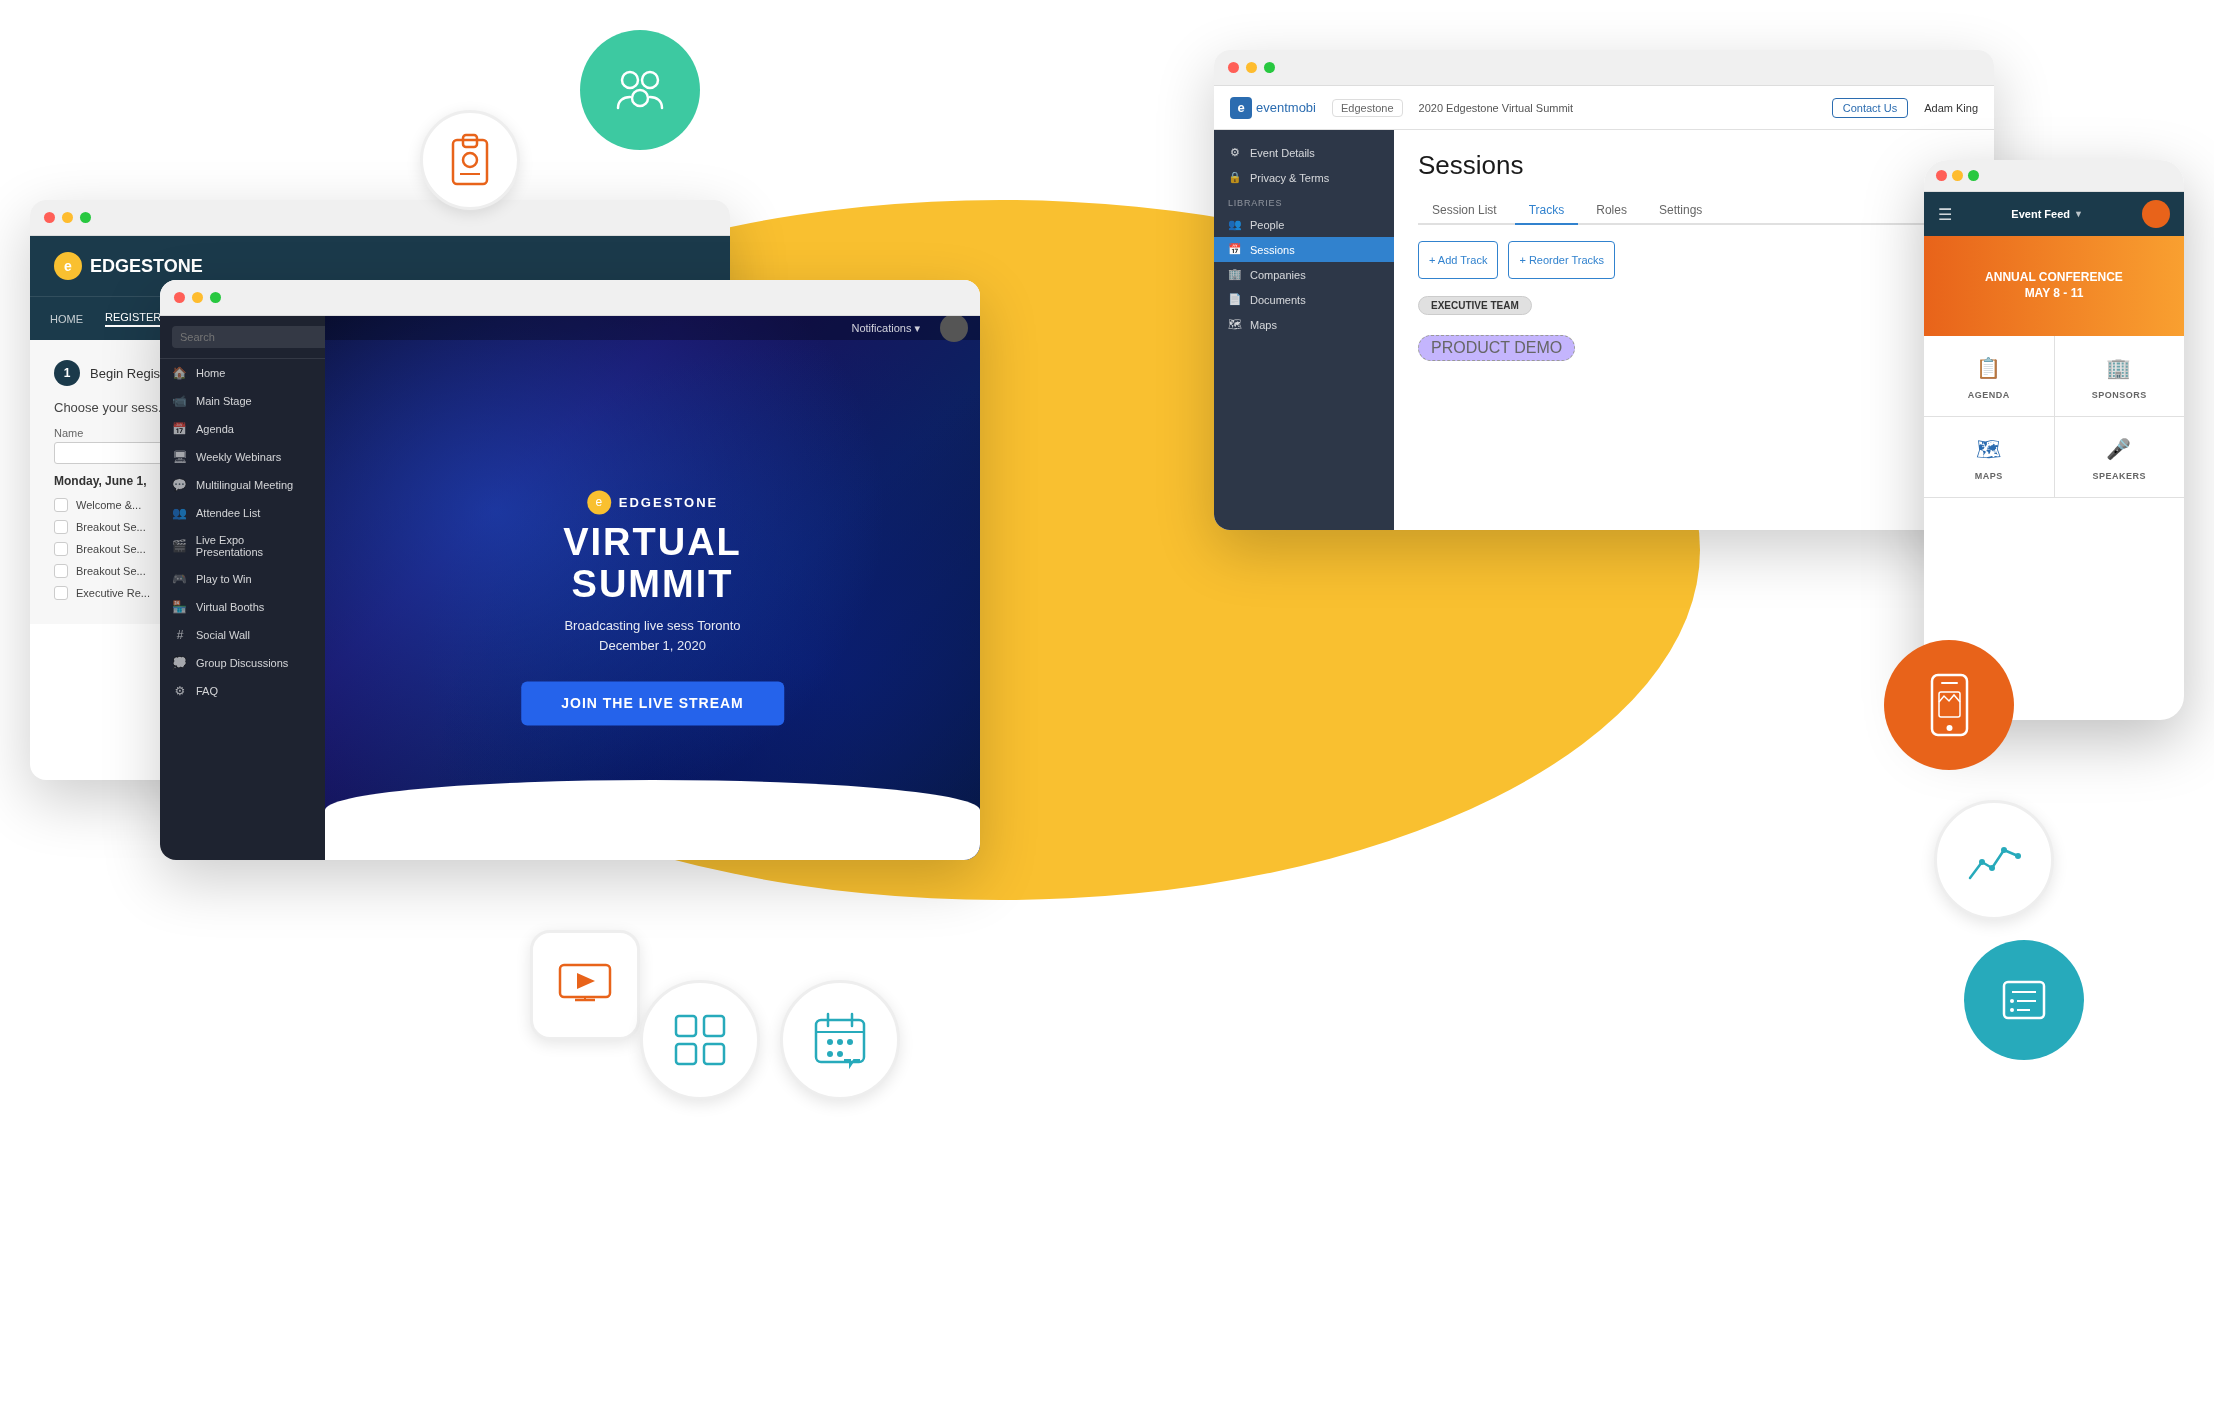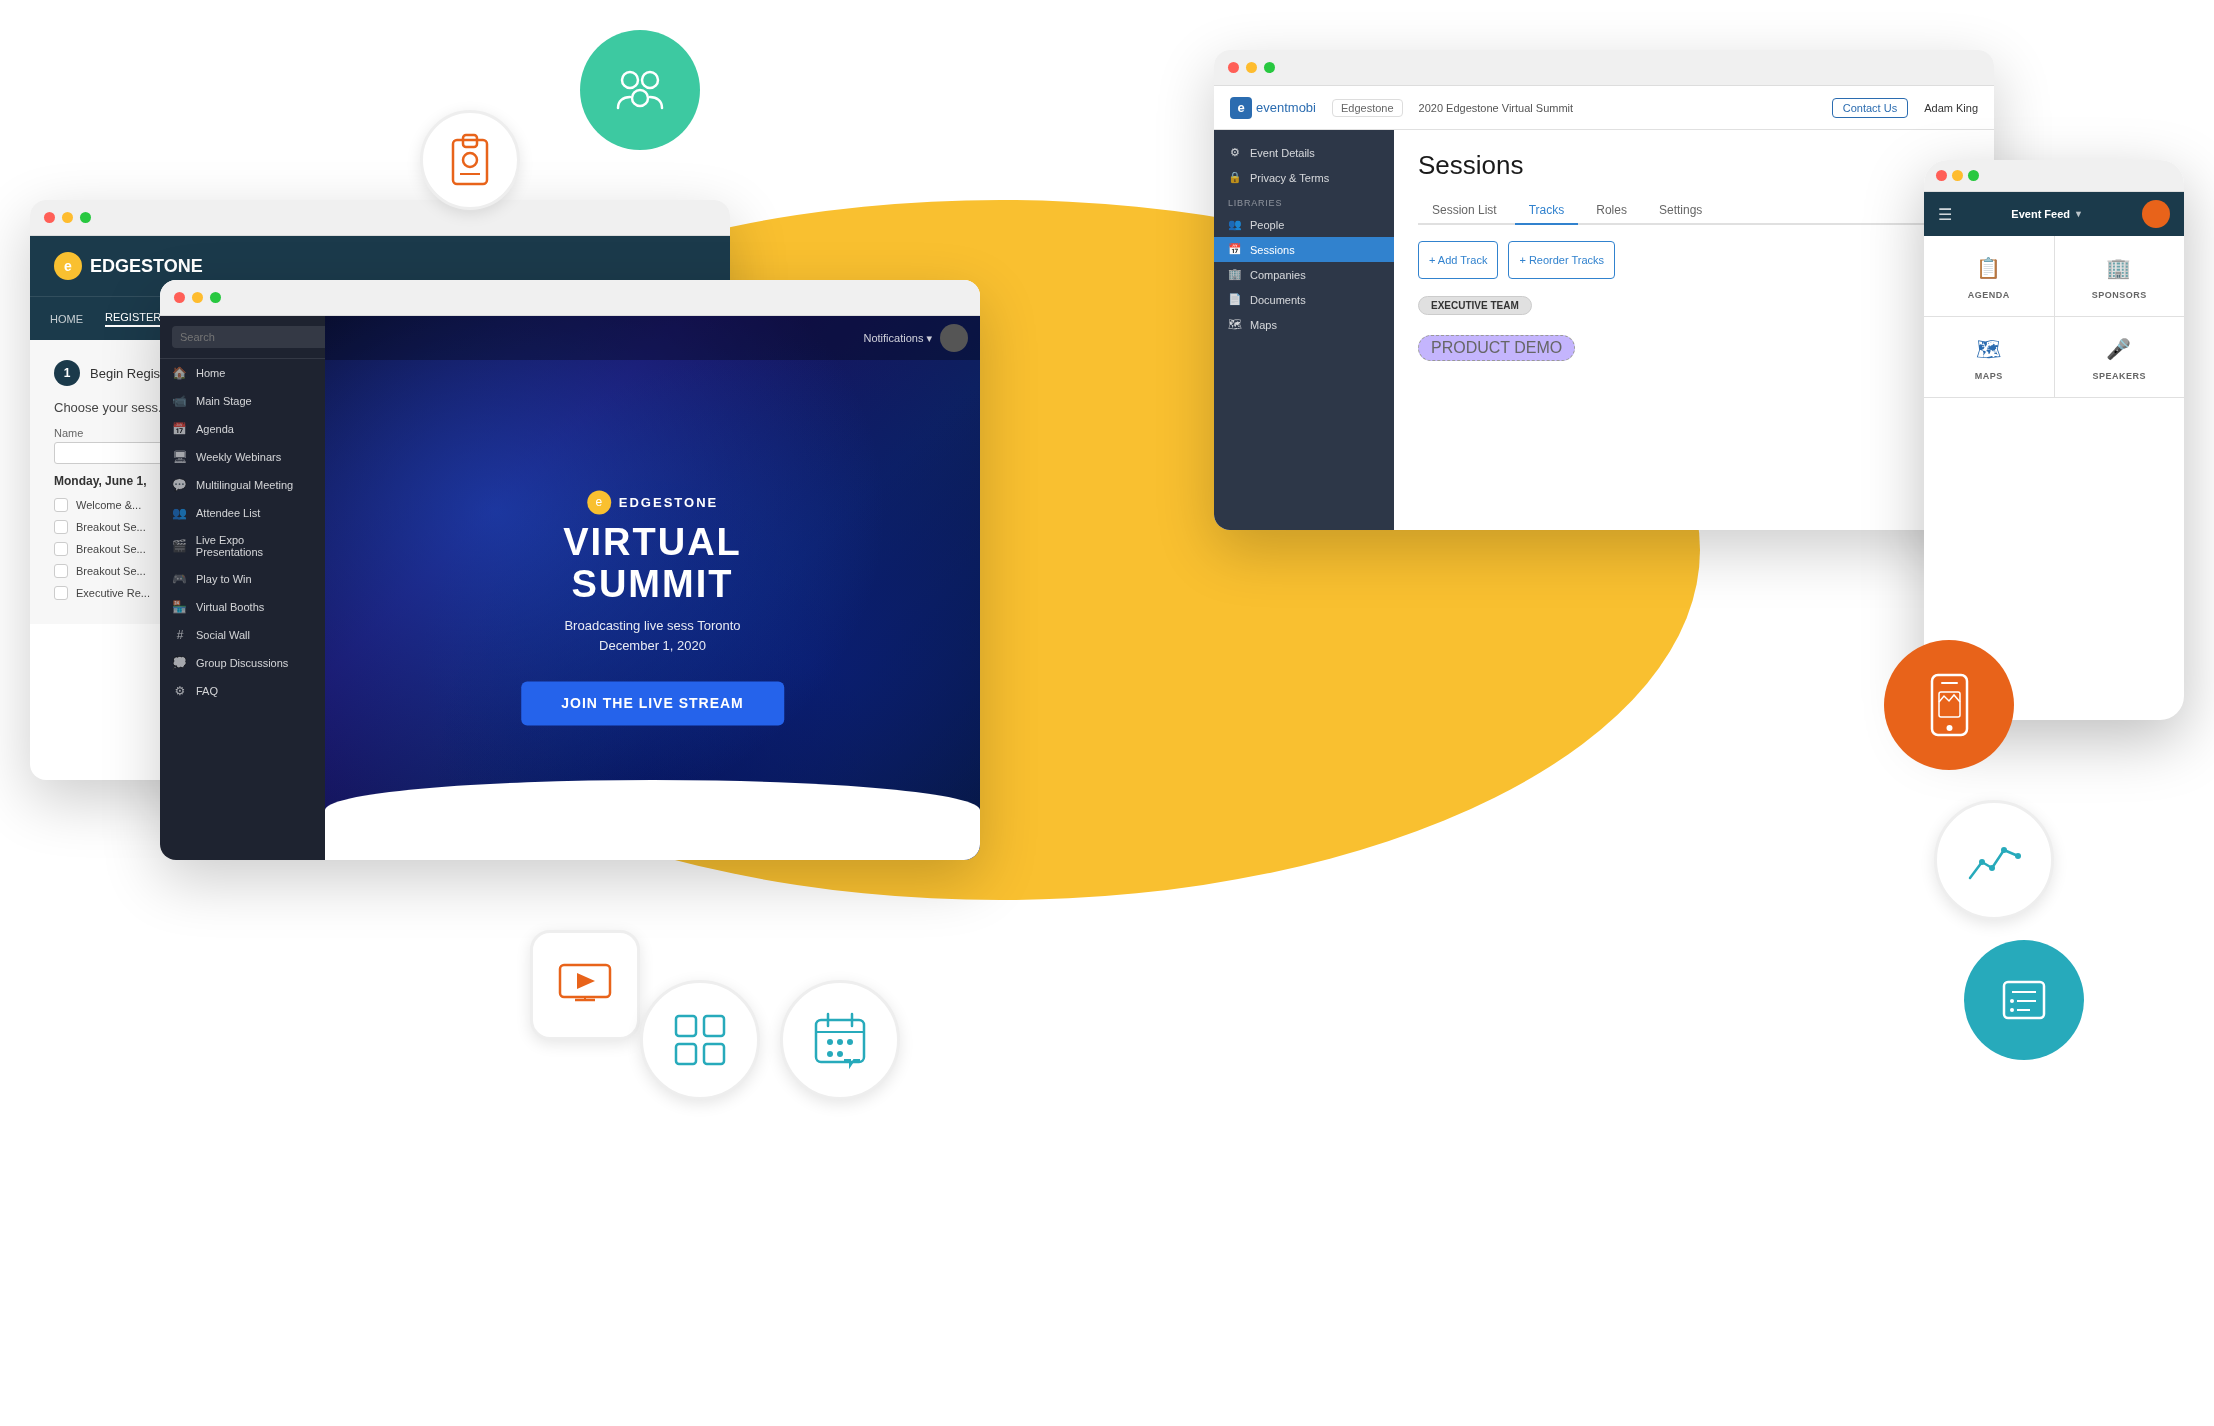--- a/index.html
+++ b/index.html
@@ -461,27 +461,27 @@
     }
 
     .app-content {
       flex: 1;
       background: #1a1a2e;
       position: relative;
       overflow: hidden;
     }
 
     .app-topbar {
-      height: 44px;
+      height: 24px;
       background: rgba(0,0,0,0.3);
       display: flex;
       align-items: center;
       justify-content: flex-end;
       padding: 0 12px;
-      gap: 8px;
+      gap: 20px;
       position: absolute;
       top: 0;
       right: 0;
       left: 0;
       z-index: 2;
     }
 
     .notif-btn {
       font-size: 11px;
       color: rgba(255,255,255,0.8);
@@ -1032,20 +1032,23 @@
     <div class="browser-dot dot-green"></div>
   </div>
   <div class="mobile-topbar">
     <span class="mobile-menu-icon">☰</span>
     <div style="display:flex;align-items:center;gap:4px;">
       <span class="mobile-event-title">Event Feed</span>
       <span style="color:rgba(255,255,255,0.7);font-size:9px;">▼</span>
     </div>
     <div class="mobile-avatar"></div>
   </div>
+  <div class="mobile-hero">
+    <div class="mobile-hero-text">ANNUAL CONFERENCE<br>MAY 8 - 11</div>
+  </div>
   <div class="mobile-grid">
     <div class="mobile-grid-item">
       <div class="mobile-grid-icon">📋</div>
       <span class="mobile-grid-label">AGENDA</span>
     </div>
     <div class="mobile-grid-item">
       <div class="mobile-grid-icon">🏢</div>
       <span class="mobile-grid-label">SPONSORS</span>
     </div>
     <div class="mobile-grid-item">

